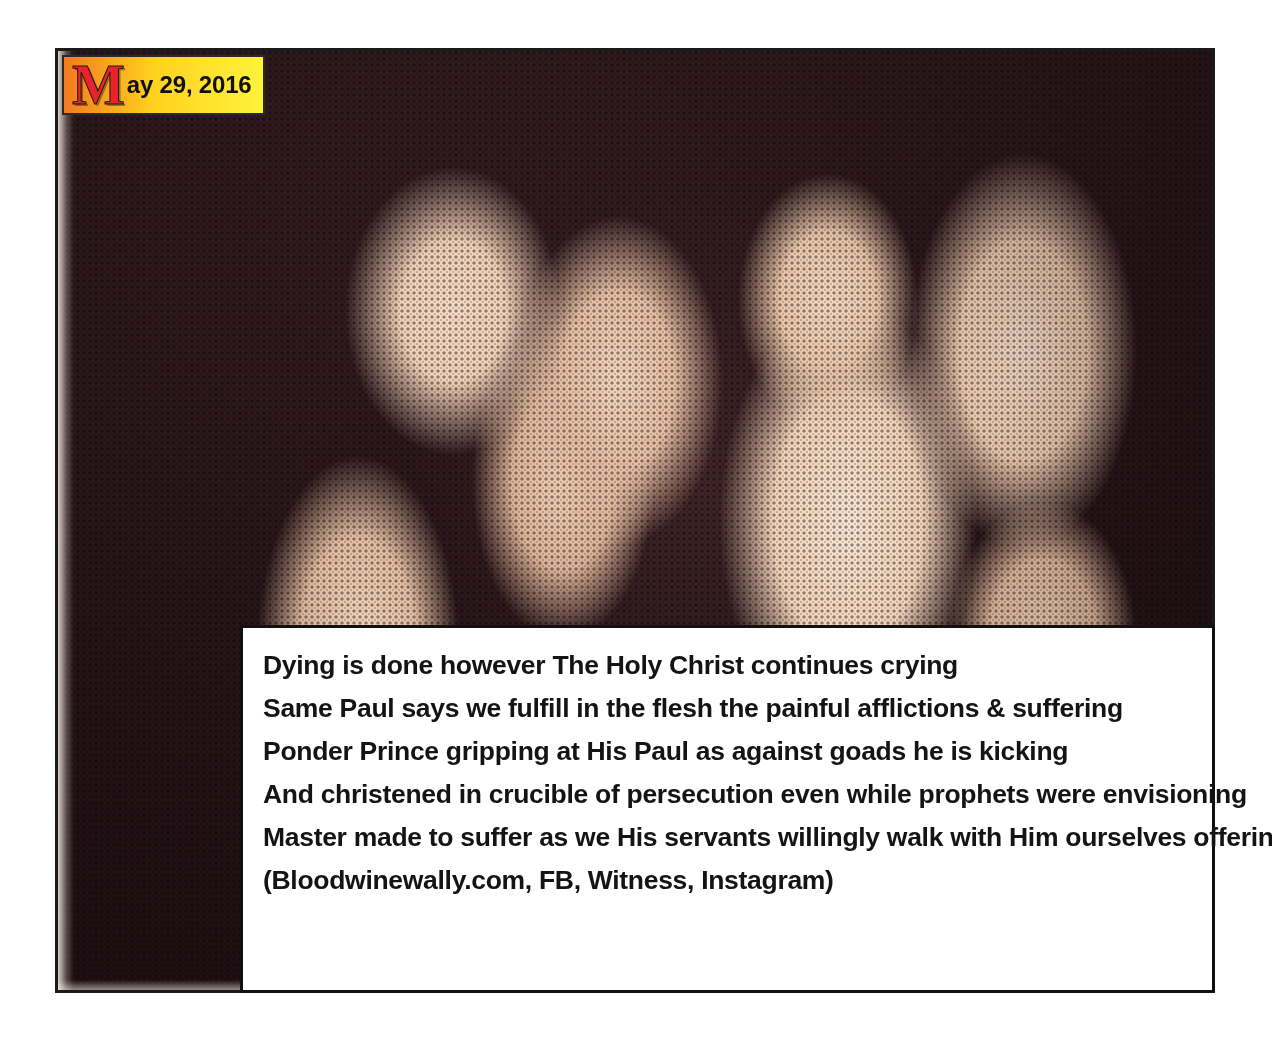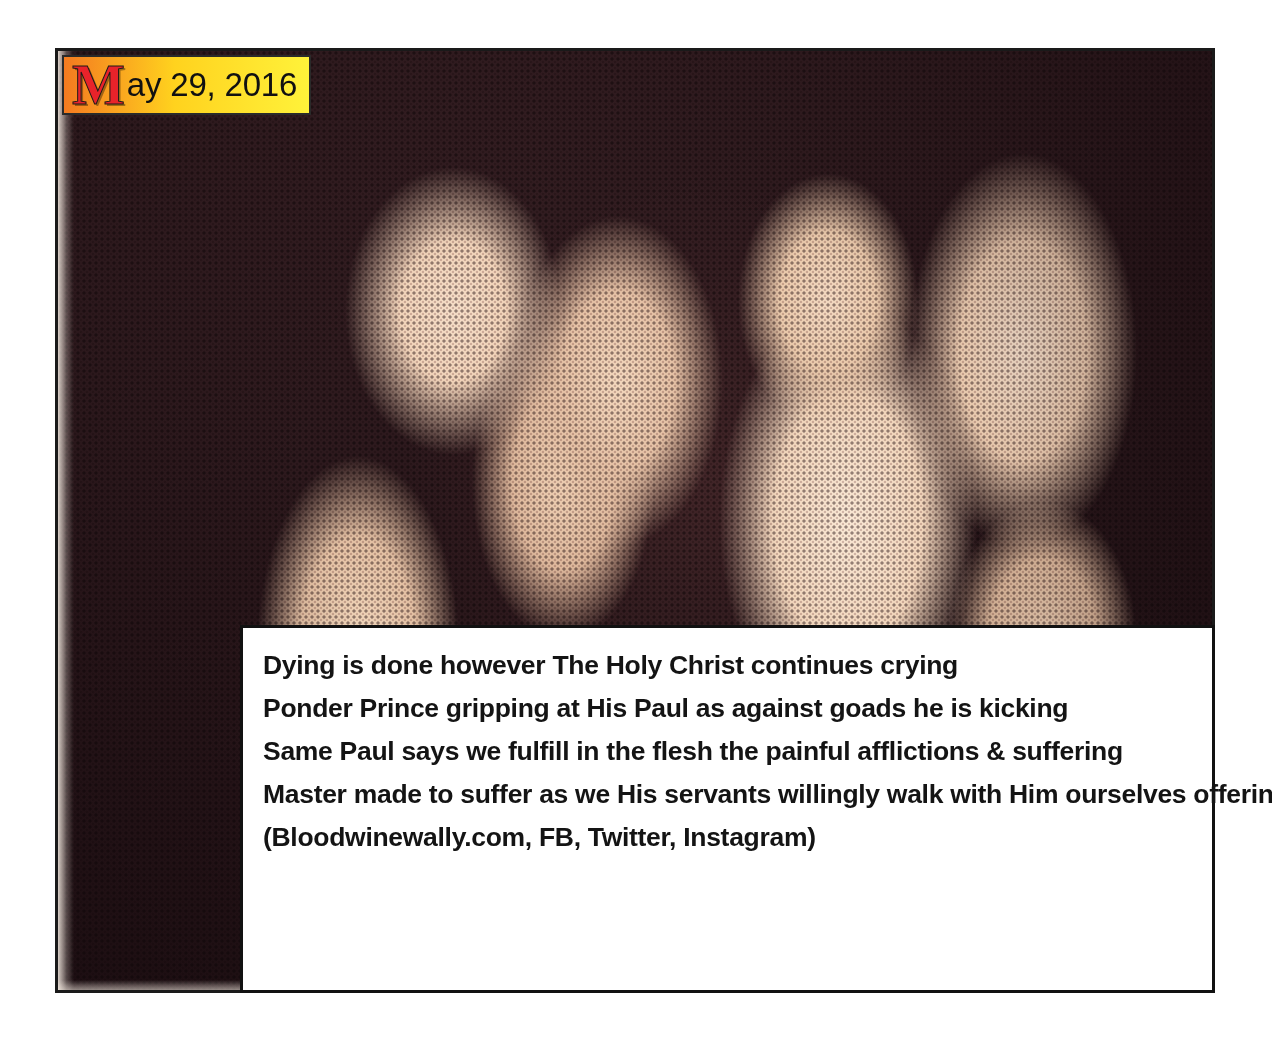--- a/index.html
+++ b/index.html
@@ -94,22 +94,22 @@
     font-weight: bold;
     font-size: 56px;
     line-height: 54px;
     color: #e8232a;
     -webkit-text-stroke: 1px #1a1a1a;
     text-shadow: 2px 2px 0 rgba(0,0,0,0.35);
     padding: 0 2px;
   }
   .date-badge .date-rest {
     font-family: "Liberation Sans", sans-serif;
-    font-weight: normal;
-    font-size: 33px;
+    font-weight: bold;
+    font-size: 24px;
     line-height: 33px;
     color: #111111;
     letter-spacing: -0.2px;
     padding-bottom: 2px;
     text-align: center;
   }
 
   
   .poem-panel {
     position: absolute;
@@ -145,19 +145,20 @@
     <div class="photo-edge-bottom"></div>
   </div>
 
   <div class="date-badge">
     <span class="drop-cap">M</span>
     <span class="date-rest">ay 29, 2016</span>
   </div>
 
   <div class="poem-panel">
     <div class="poem-line">Dying is done however The Holy Christ continues crying</div>
+    <div class="poem-line">Same Paul says we fulfill in the flesh the painful afflictions &amp; suffering</div>
     <div class="poem-line">Ponder Prince gripping at His Paul as against goads he is kicking</div>
-    <div class="poem-line">Same Paul says we fulfill in the flesh the painful afflictions &amp; suffering</div>
+    <div class="poem-line">And christened in crucible of persecution even while prophets were envisioning</div>
     <div class="poem-line">Master made to suffer as we His servants willingly walk with Him ourselves offering</div>
-    <div class="poem-line">(Bloodwinewally.com, FB, Twitter, Instagram)</div>
+    <div class="poem-line">(Bloodwinewally.com, FB, Witness, Instagram)</div>
   </div>
 
 </div>
 
 </body></html>

